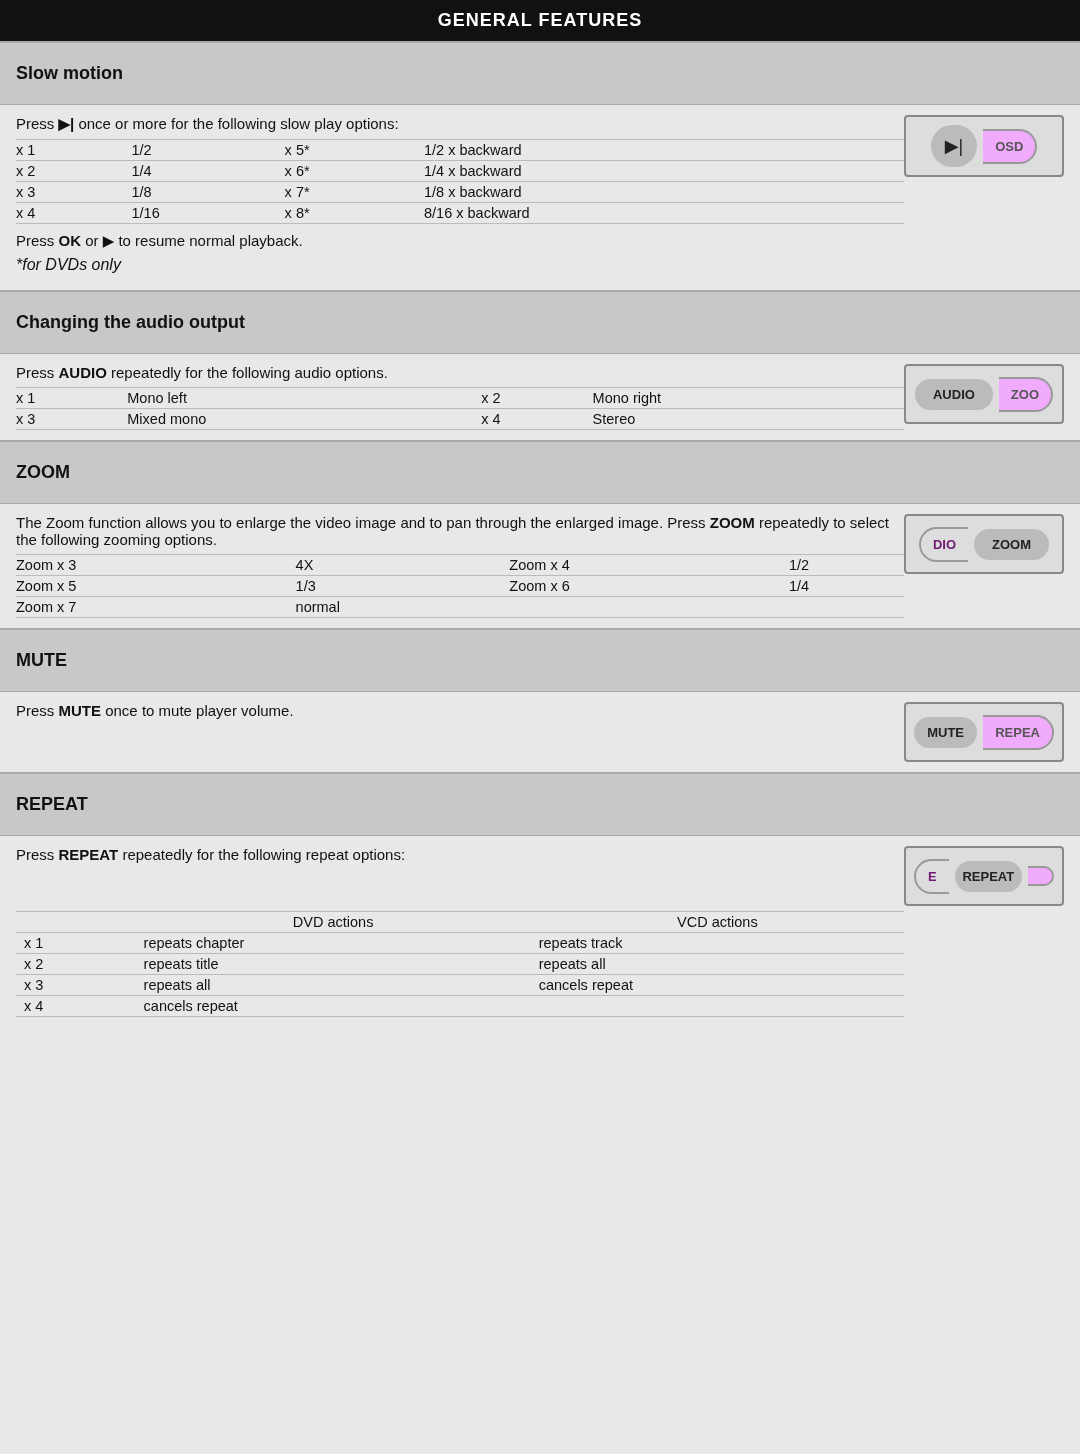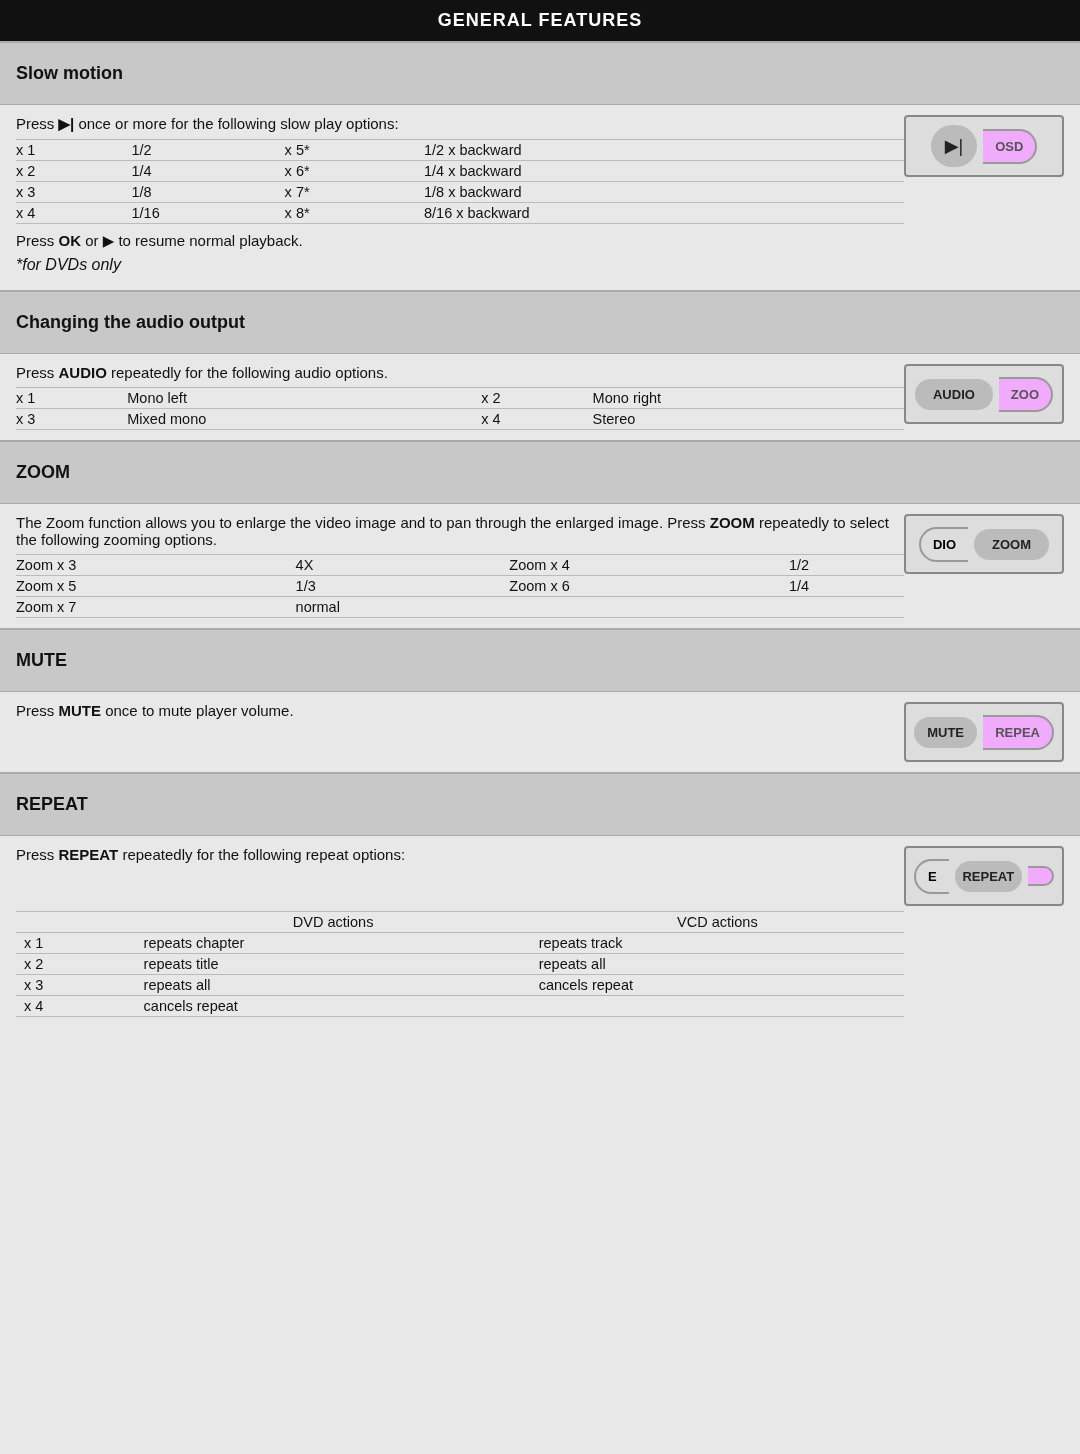--- a/index.html
+++ b/index.html
@@ -139,21 +139,21 @@
     }
 
     .btn-pill-left {
       background: #ddd;
       border: 2px solid #999;
       border-right: none;
       border-radius: 30px 0 0 30px;
       padding: 8px 12px;
       font-size: 13px;
       font-weight: bold;
-      color: #000000;
+      color: #701a75;
       display: flex;
       align-items: center;
     }
 
     
     .zoom-table {
       width: 100%;
       border-collapse: collapse;
     }
     .zoom-table td {

